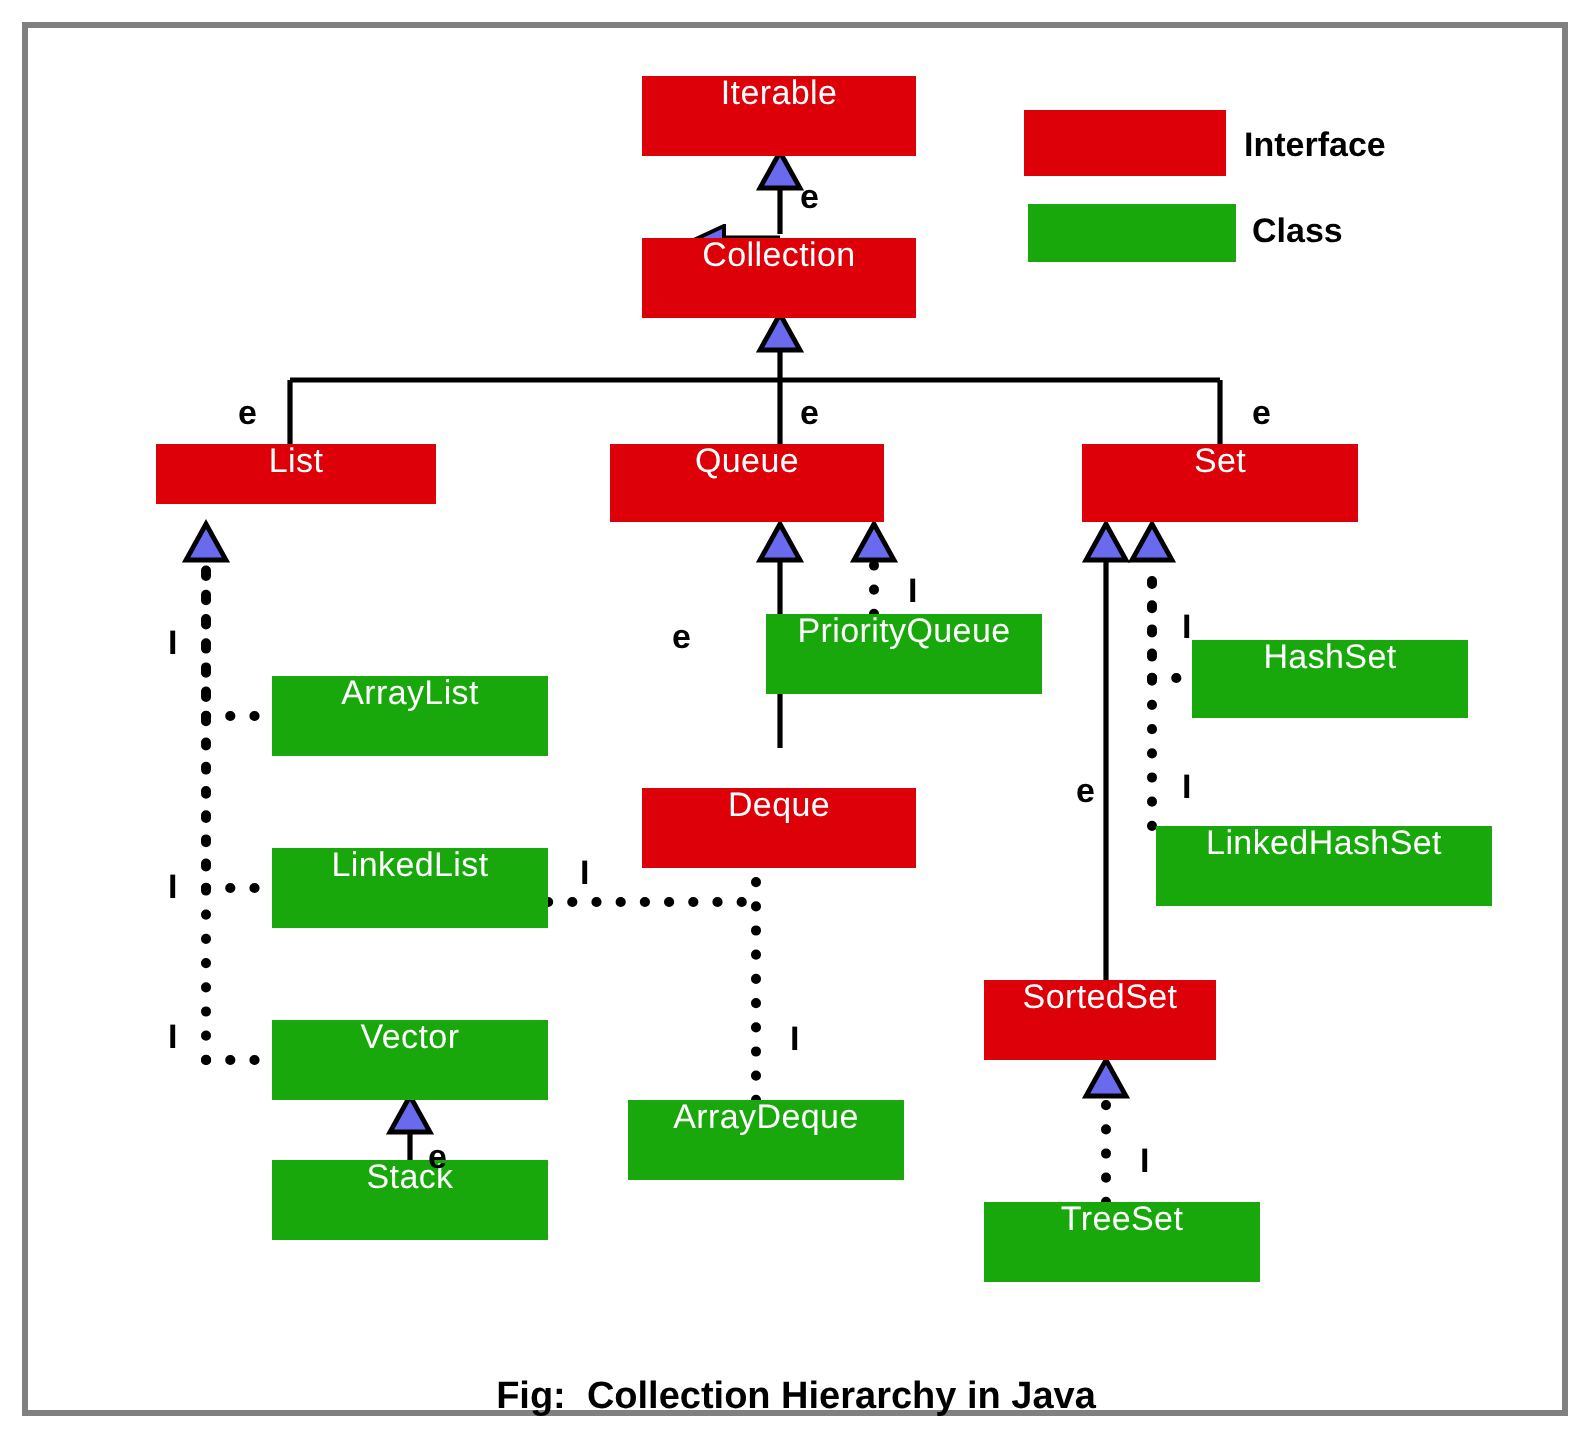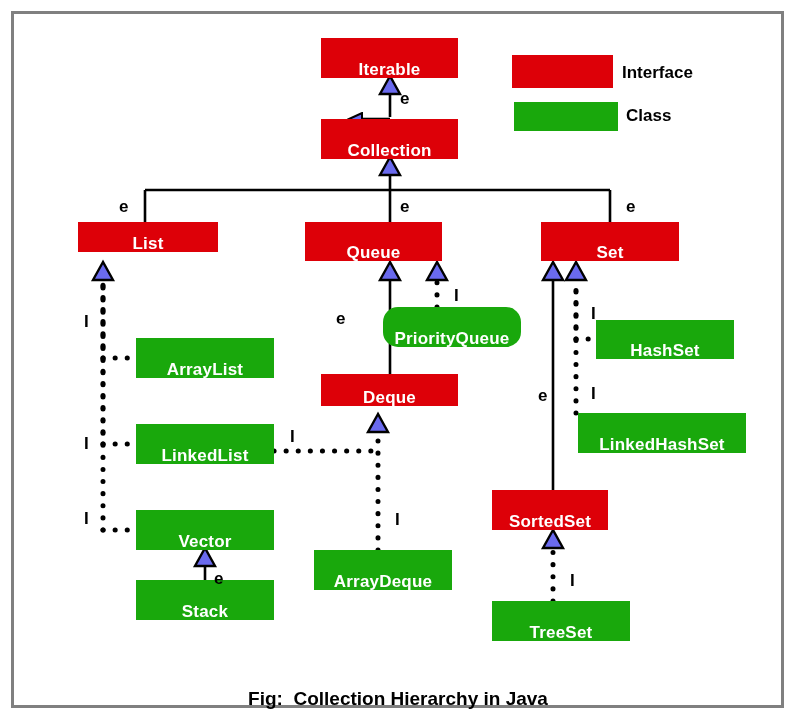--- a/index.html
+++ b/index.html
@@ -10,22 +10,22 @@
     overflow:hidden;
   }
   #canvas{position:relative;width:796px;height:724px;}
   #frame{
     position:absolute;left:11px;top:11px;width:773px;height:697px;
     border:3px solid #808080;box-sizing:border-box;background:#ffffff;
   }
   svg#wires{position:absolute;left:0;top:0;width:796px;height:724px;}
   .node{
     position:absolute;box-sizing:border-box;
-    display:flex;align-items:flex-end;justify-content:center;
-    color:#ffffff;font-weight:bold;font-size:17px;
+    display:flex;align-items:flex-start;justify-content:center;
+    color:#ffffff;font-weight:normal;font-size:17px;
     letter-spacing:0.2px;line-height:1;
     white-space:nowrap;
   }
   .iface{background:#dd0008;}
   .klass{background:#19a80c;}
   .edge-label{
     position:absolute;color:#000000;font-weight:bold;font-size:17px;
     line-height:1;white-space:nowrap;
   }
   .legend-swatch{position:absolute;}
@@ -115,40 +115,40 @@
   </div>
   <div class="node iface" style="left:78px;top:222px;width:140px;height:30px;">
     <span>List</span>
   </div>
   <div class="node iface" style="left:305px;top:222px;width:137px;height:39px;">
     <span>Queue</span>
   </div>
   <div class="node iface" style="left:541px;top:222px;width:138px;height:39px;">
     <span>Set</span>
   </div>
-  <div class="node iface" style="left:321px;top:374px;width:137px;height:32px;">
+  <div class="node iface" style="left:321px;top:394px;width:137px;height:40px;">
     <span>Deque</span>
   </div>
   <div class="node iface" style="left:492px;top:490px;width:116px;height:40px;">
     <span>SortedSet</span>
   </div>
 
   <div class="node klass" style="left:136px;top:424px;width:138px;height:40px;">
     <span>LinkedList</span>
   </div>
   <div class="node klass" style="left:136px;top:338px;width:138px;height:40px;">
     <span>ArrayList</span>
   </div>
   <div class="node klass" style="left:136px;top:510px;width:138px;height:40px;">
     <span>Vector</span>
   </div>
   <div class="node klass" style="left:136px;top:580px;width:138px;height:40px;">
     <span>Stack</span>
   </div>
-  <div class="node klass" style="left:383px;top:307px;width:138px;height:40px;border-radius:15px;">
+  <div class="node klass" style="left:383px;top:307px;width:138px;height:40px;">
     <span>PriorityQueue</span>
   </div>
   <div class="node klass" style="left:314px;top:550px;width:138px;height:40px;">
     <span>ArrayDeque</span>
   </div>
   <div class="node klass" style="left:596px;top:320px;width:138px;height:39px;">
     <span>HashSet</span>
   </div>
   <div class="node klass" style="left:566px;top:413px;width:168px;height:40px;margin-left:12px;">
     <span>LinkedHashSet</span>

